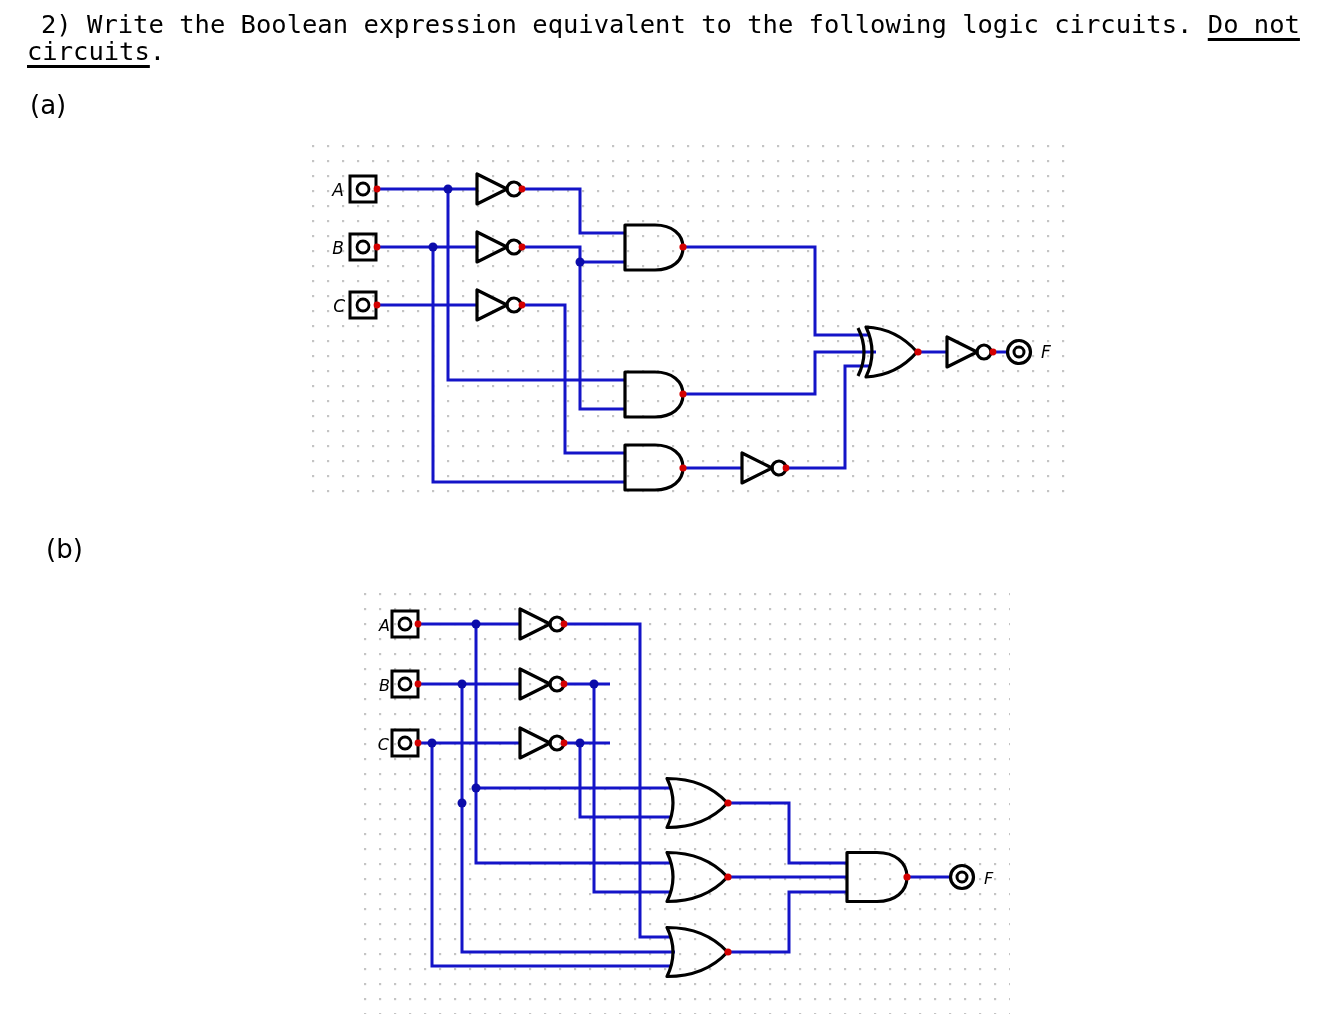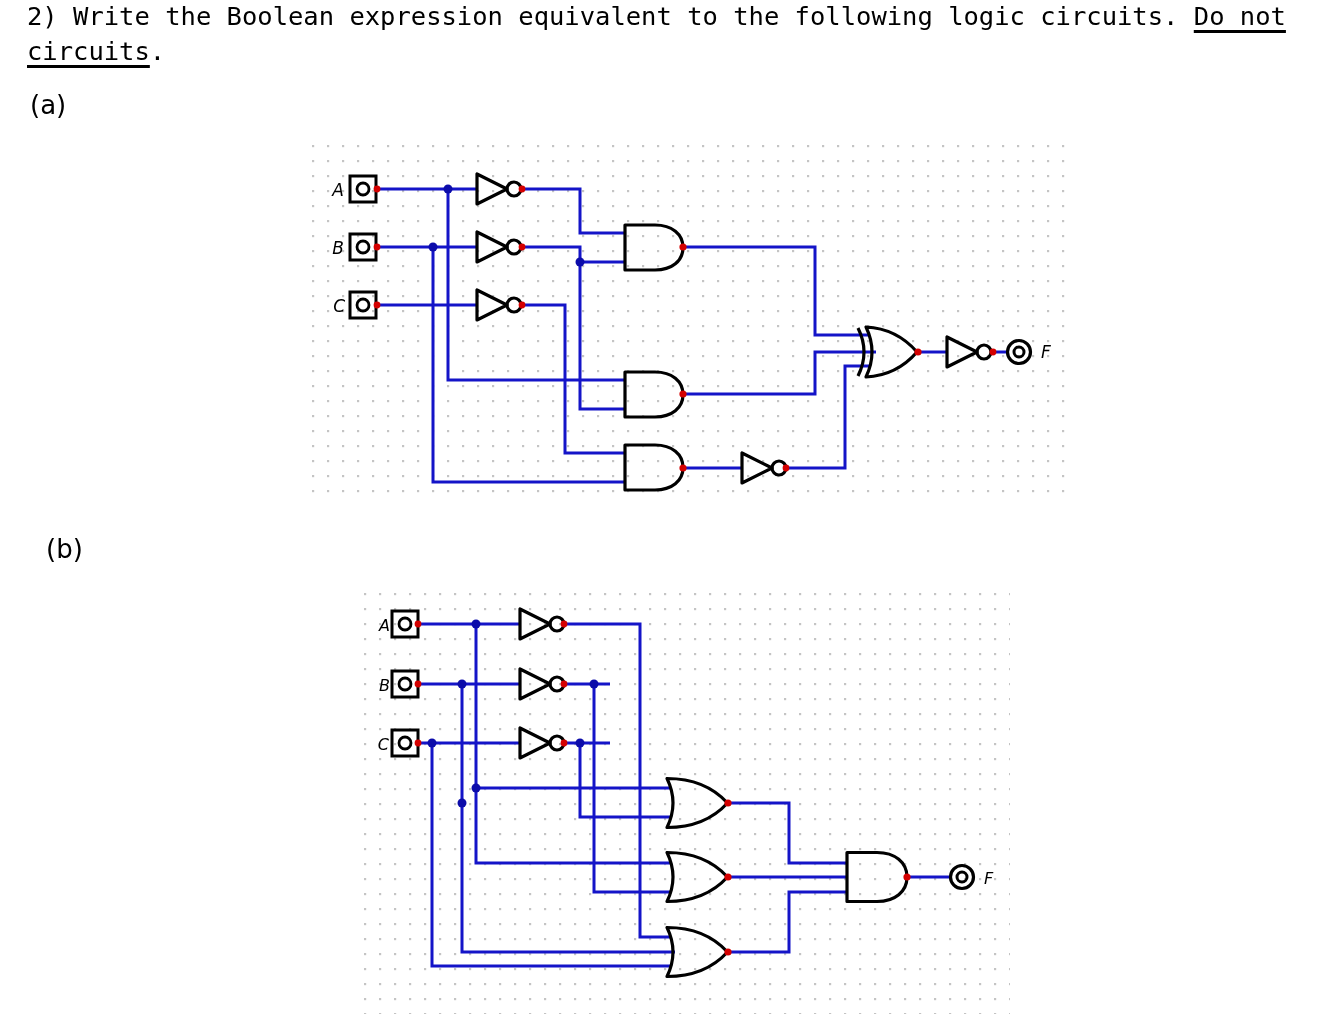--- a/index.html
+++ b/index.html
@@ -1,20 +1,20 @@
 <!DOCTYPE html>
 <html><head>
 <meta charset="utf-8">
 <style>
   html,body{margin:0;padding:0;background:#ffffff;}
   body{width:1336px;height:1014px;position:relative;overflow:hidden;
        font-family:"DejaVu Sans Mono",monospace;color:#000;}
   .title-line{position:absolute;left:27px;white-space:pre;
        font-size:25.5px;letter-spacing:0px;font-weight:500;}
-  #title-line-1{top:1px;}
+  #title-line-1{top:9px;margin-left:14px;}
   #title-line-2{top:36px;}
   .u{text-decoration:underline;text-decoration-thickness:2.5px;text-underline-offset:5px;}
   .section-label{position:absolute;font-family:"DejaVu Sans",sans-serif;
        font-size:26px;font-weight:500;}
   #label-a{left:30px;top:90px;}
   #label-b{left:46px;top:534px;}
   svg{position:absolute;}
   #svg-a{left:300px;top:140px;}
   #svg-b{left:350px;top:585px;}
   text{font-family:"DejaVu Sans",sans-serif;font-style:italic;fill:#000;}

